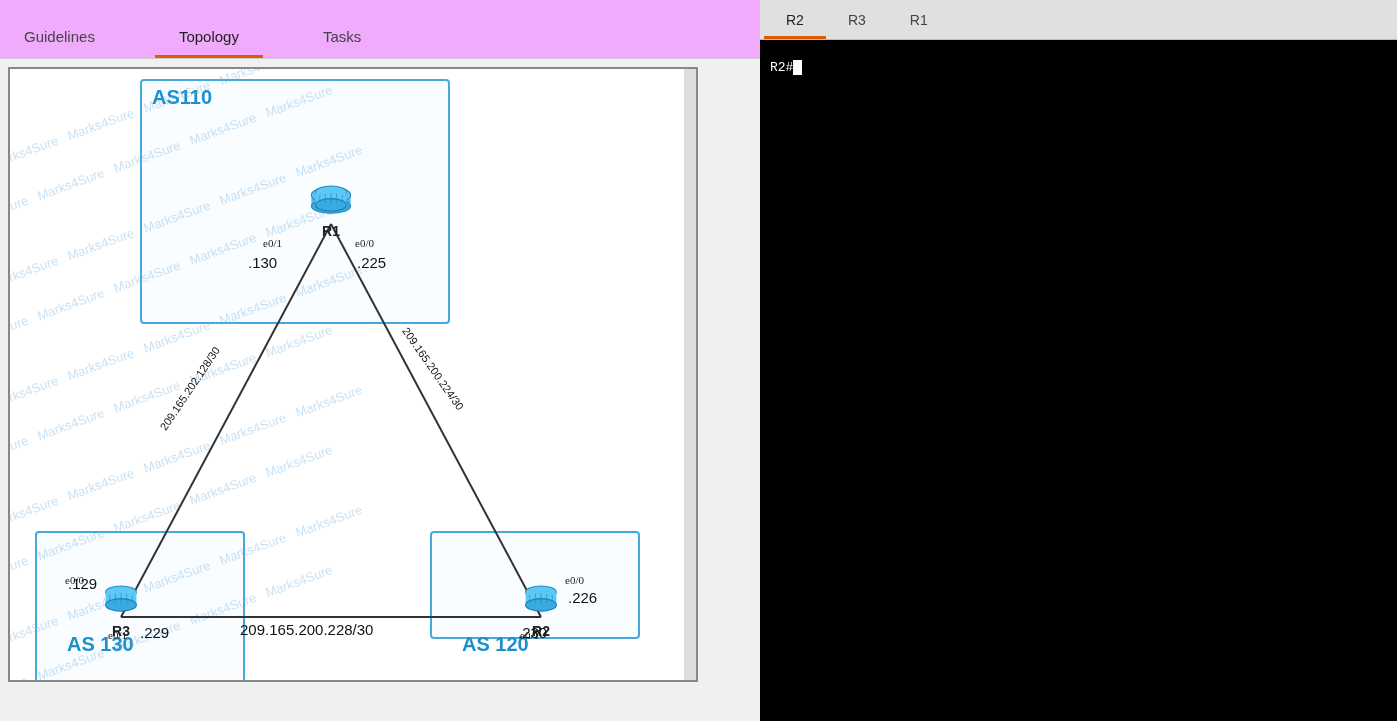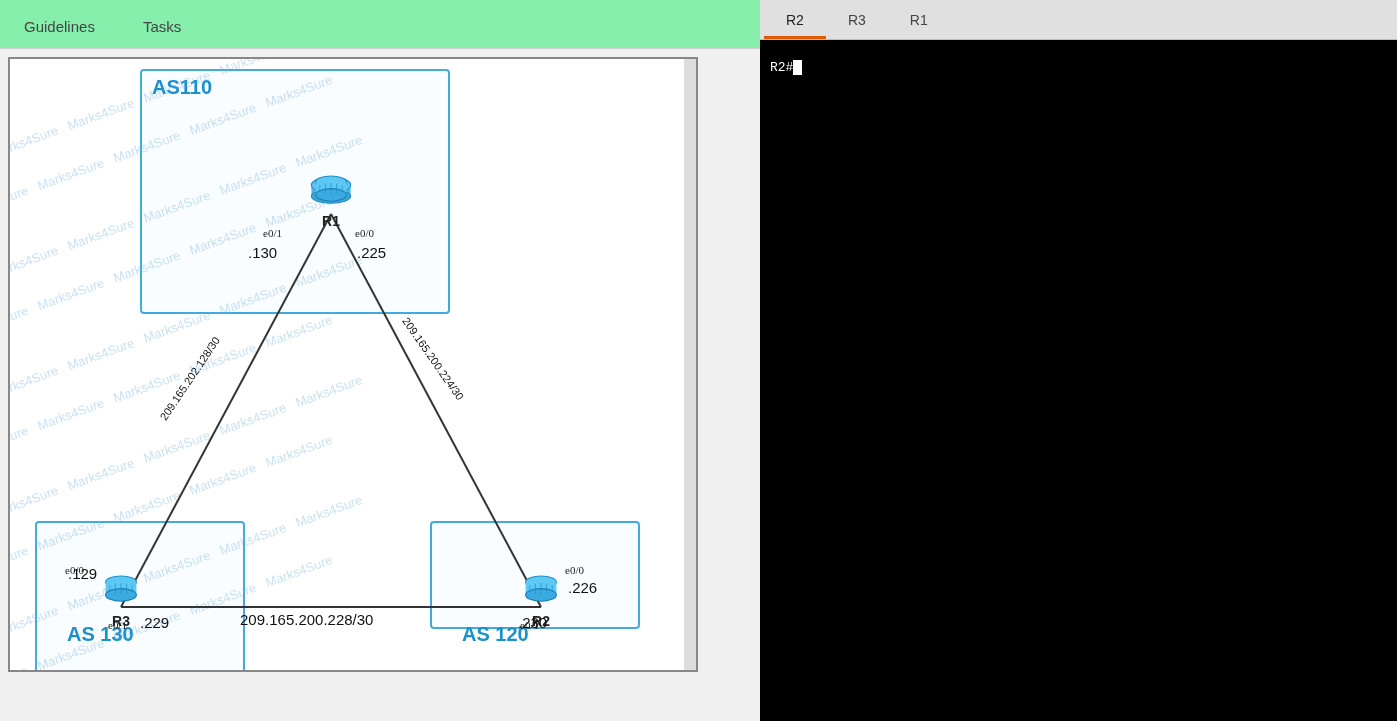--- a/index.html
+++ b/index.html
@@ -14,23 +14,24 @@
     
     .left-panel {
       width: 760px;
       display: flex;
       flex-direction: column;
       background: #f0f0f0;
     }
 
     .tabs-bar {
       display: flex;
-      background: #86efac;
+      background: #f0abfc;
       border-bottom: 1px solid #ccc;
-      padding-top: 8px;
+      padding-top: 18px;
+      gap: 36px;
     }
 
     .tab {
       padding: 10px 24px;
       cursor: pointer;
       font-size: 15px;
       color: #444;
       border-bottom: 3px solid transparent;
       user-select: none;
     }
@@ -197,20 +198,21 @@
   </style>
 </head>
 <body>
 
 <div class="main-container">
 
   <div class="left-panel">
 
     <div class="tabs-bar">
       <div class="tab">Guidelines</div>
+      <div class="tab active">Topology</div>
       <div class="tab">Tasks</div>
     </div>
 
     <div class="topology-content">
       <div class="diagram-container">
 
         <div class="watermark-layer">
 
           <span class="watermark-text" style="top:20px;left:-30px">Marks4Sure&nbsp;&nbsp;&nbsp;Marks4Sure&nbsp;&nbsp;&nbsp;Marks4Sure&nbsp;&nbsp;&nbsp;Marks4Sure&nbsp;&nbsp;&nbsp;Marks4Sure</span>
           <span class="watermark-text" style="top:80px;left:-60px">Marks4Sure&nbsp;&nbsp;&nbsp;Marks4Sure&nbsp;&nbsp;&nbsp;Marks4Sure&nbsp;&nbsp;&nbsp;Marks4Sure&nbsp;&nbsp;&nbsp;Marks4Sure</span>

